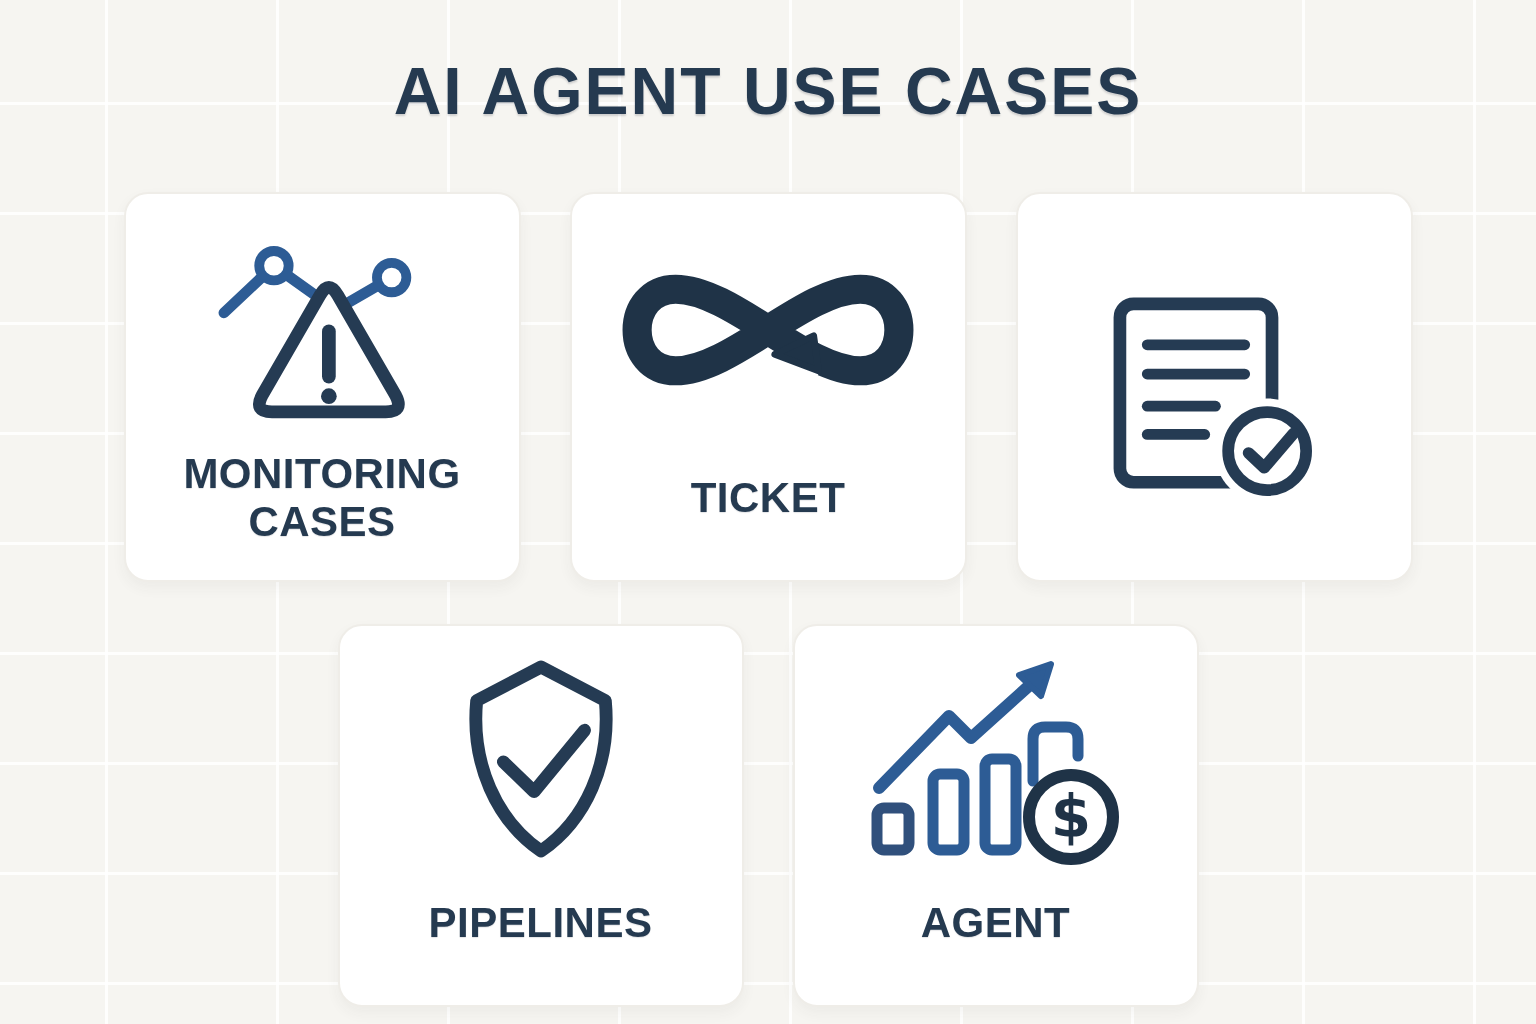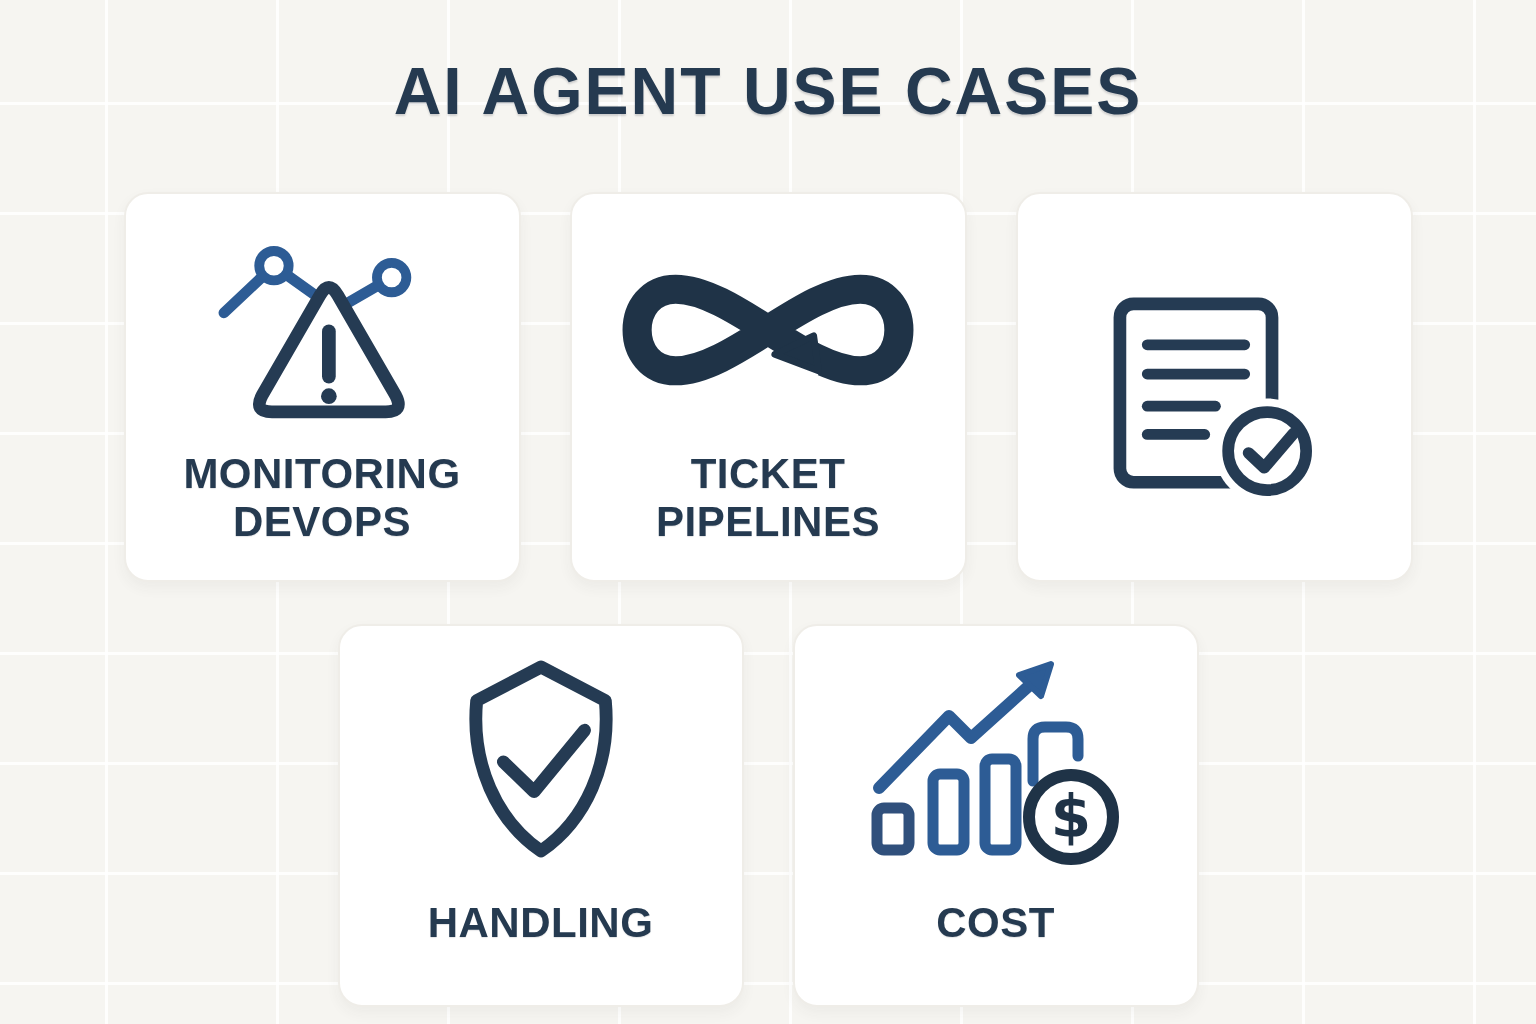--- a/index.html
+++ b/index.html
@@ -64,35 +64,34 @@
         <path class="sb" stroke-width="11" d="M5,73 L56,25 L119,70 L176,37"></path>
         <circle class="sb fw" stroke-width="10" cx="56" cy="25" r="15"></circle>
         <circle class="sb fw" stroke-width="10" cx="176" cy="37" r="15"></circle>
         <path class="sn fw" stroke-width="13" d="M103,55 Q112,39 121,55 L180,157 Q189,174 170,174 L54,174 Q35,174 44,157 Z"></path>
         <path class="sn" stroke-width="14" d="M112,92 L112,138"></path>
         <circle class="fn" cx="112" cy="158" r="8"></circle>
       </svg>
     </div>
     <div class="label">
       <span>MONITORING</span>
-      <span>DEVOPS</span>
+      <span>CASES</span>
     </div>
   </div>
 
   <div class="card">
     <div class="icon-wrap">
       <svg width="292" height="136" viewBox="0 0 300 140">
         <path class="sn" style="stroke:var(--navy-deep,#1f3347)" stroke-width="30" d="M55,112 C2,112 2,28 55,28 C112,28 188,112 245,112 C298,112 298,28 245,28 C188,28 112,112 55,112 Z"></path>
         <circle class="fw" cx="186" cy="109" r="17"></circle>
         <polygon class="fnd snd" stroke-width="7" points="157,95 197,76 202,112"></polygon>
       </svg>
     </div>
     <div class="label">
       <span>TICKET</span>
-      <span>PIPELINES</span>
     </div>
   </div>
 
   <div class="card">
     <div class="icon-wrap">
       <svg width="205" height="195" viewBox="0 0 210 200">
         <rect class="sn" stroke-width="13" x="8" y="7" width="156" height="183" rx="14"></rect>
         <path class="sn" stroke-width="11" d="M36,49 L136,49"></path>
         <path class="sn" stroke-width="11" d="M36,79 L136,79"></path>
         <path class="sn" stroke-width="11" d="M36,112 L106,112"></path>
@@ -109,35 +108,35 @@
 <div class="row row-2">
 
   <div class="card">
     <div class="icon-wrap">
       <svg width="188" height="203" viewBox="0 0 190 205">
         <path class="sn fw" stroke-width="13" d="M95,10 L160,44 C166,108 140,165 95,196 C50,165 24,108 30,44 Z"></path>
         <path class="sn" stroke-width="13" d="M57,106 L88,136 L139,74"></path>
       </svg>
     </div>
     <div class="label">
-      <span>HANDLING</span>
+      <span>PIPELINES</span>
     </div>
   </div>
 
   <div class="card">
     <div class="icon-wrap">
       <svg width="250" height="205" viewBox="0 0 250 205">
         <path class="sb" stroke-width="12" d="M8,132 L78,60 L100,82 L160,28"></path>
         <polygon class="fb sb" stroke-width="6" points="180,8 148,19 170,40"></polygon>
         <rect class="sbd" stroke-width="11" x="6" y="152" width="32" height="42" rx="7"></rect>
         <rect class="sb" stroke-width="11" x="62" y="118" width="31" height="76" rx="7"></rect>
         <rect class="sb" stroke-width="11" x="114" y="103" width="31" height="91" rx="7"></rect>
         <path class="sb" stroke-width="11" d="M162,125 L162,83 Q162,71 174,71 L195,71 Q207,71 207,83 L207,100"></path>
         <circle class="snd fw" stroke-width="12" cx="200" cy="161" r="42"></circle>
         <text class="coin-dollar fnd" x="200" y="181" font-size="58" text-anchor="middle">$</text>
       </svg>
     </div>
     <div class="label">
-      <span>COST</span>
+      <span>AGENT</span>
     </div>
   </div>
 
 </div>
 
 </body></html>

